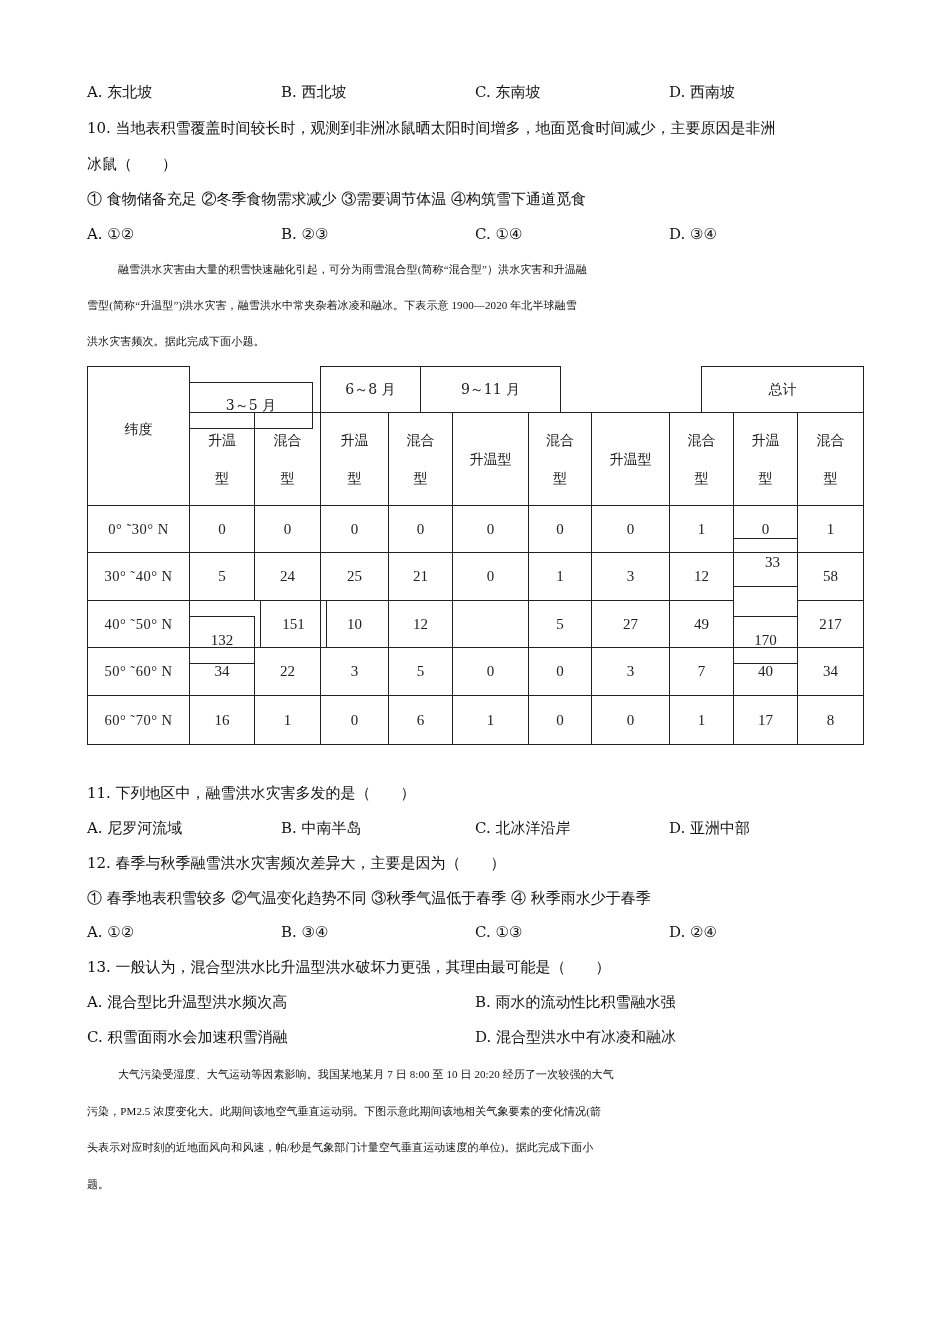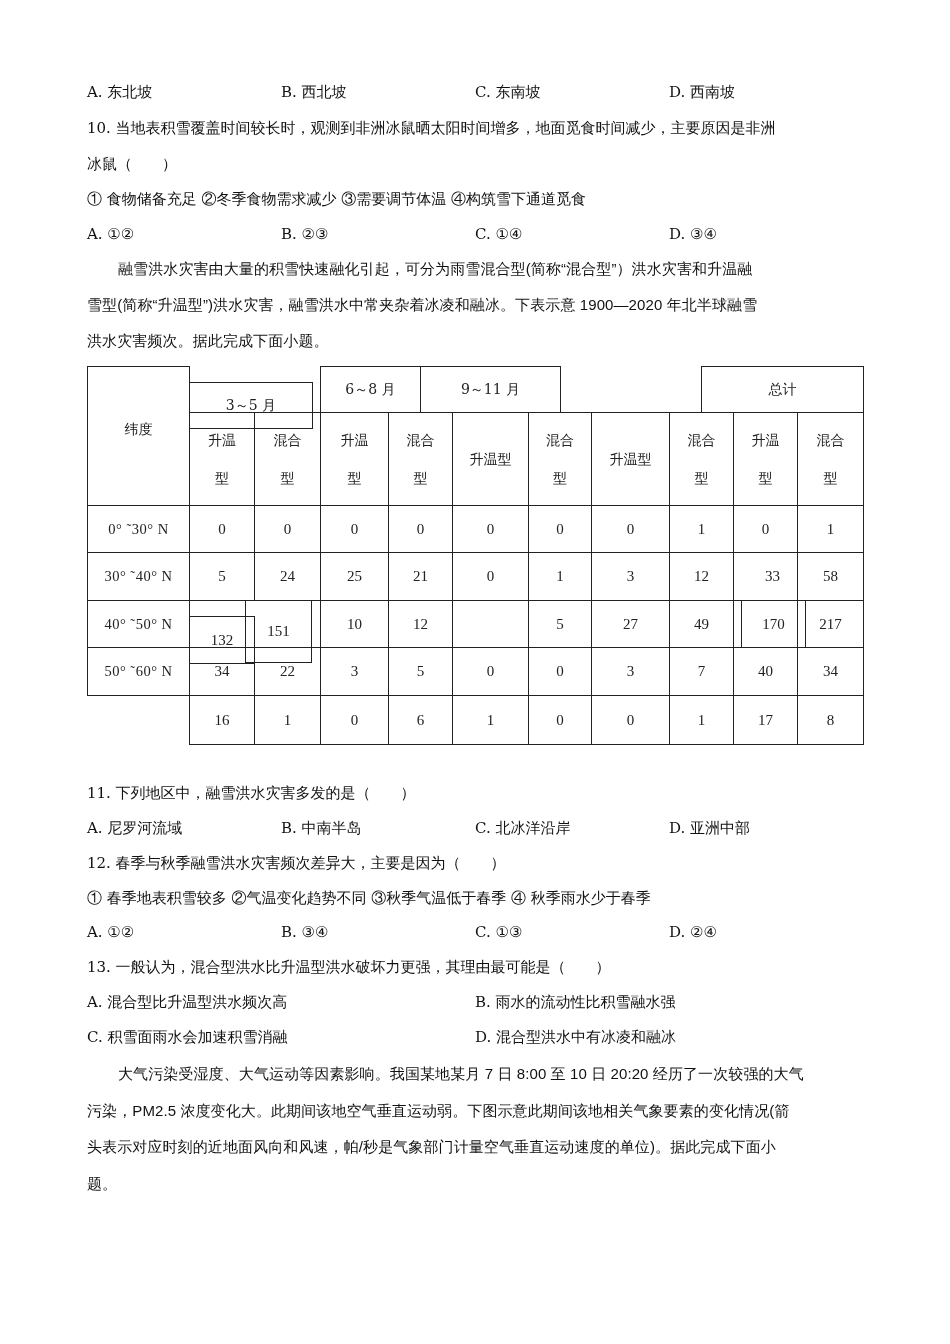--- a/index.html
+++ b/index.html
@@ -4,21 +4,21 @@
   <style>
     html, body { margin: 0; padding: 0; background: #ffffff; }
     body {
       width: 950px; height: 1344px; position: relative; overflow: hidden;
       font-family: "DejaVu Serif", "Liberation Serif", serif;
       color: #111;
       font-size: 15px;
     }
     .line { position: absolute; left: 87px; white-space: nowrap; line-height: 20px; }
     .opt { position: absolute; white-space: nowrap; line-height: 20px; }
-    .sans { font-family: Liberation Sans, sans-serif; font-size: 15px; letter-spacing: 0.1px; }
+    .sans { font-family: Liberation Serif, serif; font-size: 11px; letter-spacing: 0.1px; }
     .serif { font-family: "DejaVu Serif", "Liberation Serif", serif; font-size: 15px; }
 
     
     .tbl { position: absolute; left: 87px; top: 366px; width: 776px; height: 378px; }
     .cell {
       position: absolute; box-sizing: border-box;
       border: 1px solid #222;
       display: flex; align-items: center; justify-content: center;
       font-family: "DejaVu Serif", "Liberation Serif", serif;
       font-size: 14px; color: #222; text-align: center;
@@ -110,44 +110,45 @@
     <div class="cell num" style="left: 710px; top: 139px; width: 67px; height: 48px;">1</div>
     <div class="cell lat" style="left: 0px; top: 186px; width: 103px; height: 49px;">30° ˜40° N</div>
     <div class="cell num" style="left: 102px; top: 186px; width: 66px; height: 49px;">5</div>
     <div class="cell num" style="left: 167px; top: 186px; width: 67px; height: 49px;">24</div>
     <div class="cell num" style="left: 233px; top: 186px; width: 69px; height: 49px;">25</div>
     <div class="cell num" style="left: 301px; top: 186px; width: 65px; height: 49px;">21</div>
     <div class="cell num" style="left: 365px; top: 186px; width: 77px; height: 49px;">0</div>
     <div class="cell num" style="left: 441px; top: 186px; width: 64px; height: 49px;">1</div>
     <div class="cell num" style="left: 504px; top: 186px; width: 79px; height: 49px;">3</div>
     <div class="cell num" style="left: 582px; top: 186px; width: 65px; height: 49px;">12</div>
-    <div class="cell num" style="left: 646px; top: 186px; width: 65px; height: 49px; padding-left: 14px;">33</div>
+    <div class="cell num" style="left: 646px; top: 172px; width: 65px; height: 49px; padding-left: 14px;">33</div>
     <div class="cell num" style="left: 710px; top: 186px; width: 67px; height: 49px;">58</div>
     <div class="cell lat" style="left: 0px; top: 234px; width: 103px; height: 48px;">40° ˜50° N</div>
     <div class="cell num" style="left: 102px; top: 250px; width: 66px; height: 48px;">132</div>
-    <div class="cell num" style="left: 158px; top: 234px; width: 67px; height: 63px; text-align: center;">151</div>
+    <div class="cell num" style="left: 173px; top: 234px; width: 67px; height: 48px; text-align: center;">151</div>
     <div class="cell num" style="left: 233px; top: 234px; width: 69px; height: 48px;">10</div>
     <div class="cell num" style="left: 301px; top: 234px; width: 65px; height: 48px;">12</div>
     <div class="cell num" style="left: 365px; top: 234px; width: 77px; height: 48px;"></div>
     <div class="cell num" style="left: 441px; top: 234px; width: 64px; height: 48px;">5</div>
     <div class="cell num" style="left: 504px; top: 234px; width: 79px; height: 48px;">27</div>
     <div class="cell num" style="left: 582px; top: 234px; width: 65px; height: 48px;">49</div>
-    <div class="cell num" style="left: 646px; top: 234px; width: 65px; height: 48px; margin-left: 8px;">170</div>
+    <div class="cell num" style="left: 646px; top: 250px; width: 65px; height: 48px;">170</div>
     <div class="cell num" style="left: 710px; top: 234px; width: 67px; height: 48px;">217</div>
     <div class="cell lat" style="left: 0px; top: 281px; width: 103px; height: 49px;">50° ˜60° N</div>
     <div class="cell num" style="left: 102px; top: 281px; width: 66px; height: 49px;">34</div>
     <div class="cell num" style="left: 167px; top: 281px; width: 67px; height: 49px;">22</div>
     <div class="cell num" style="left: 233px; top: 281px; width: 69px; height: 49px;">3</div>
     <div class="cell num" style="left: 301px; top: 281px; width: 65px; height: 49px;">5</div>
     <div class="cell num" style="left: 365px; top: 281px; width: 77px; height: 49px;">0</div>
     <div class="cell num" style="left: 441px; top: 281px; width: 64px; height: 49px;">0</div>
     <div class="cell num" style="left: 504px; top: 281px; width: 79px; height: 49px;">3</div>
     <div class="cell num" style="left: 582px; top: 281px; width: 65px; height: 49px;">7</div>
     <div class="cell num" style="left: 646px; top: 281px; width: 65px; height: 49px;">40</div>
     <div class="cell num" style="left: 710px; top: 281px; width: 67px; height: 49px;">34</div>
+    <div class="cell lat" style="left: 0px; top: 329px; width: 103px; height: 50px;">60° ˜70° N</div>
     <div class="cell num" style="left: 102px; top: 329px; width: 66px; height: 50px;">16</div>
     <div class="cell num" style="left: 167px; top: 329px; width: 67px; height: 50px;">1</div>
     <div class="cell num" style="left: 233px; top: 329px; width: 69px; height: 50px;">0</div>
     <div class="cell num" style="left: 301px; top: 329px; width: 65px; height: 50px;">6</div>
     <div class="cell num" style="left: 365px; top: 329px; width: 77px; height: 50px;">1</div>
     <div class="cell num" style="left: 441px; top: 329px; width: 64px; height: 50px;">0</div>
     <div class="cell num" style="left: 504px; top: 329px; width: 79px; height: 50px;">0</div>
     <div class="cell num" style="left: 582px; top: 329px; width: 65px; height: 50px;">1</div>
     <div class="cell num" style="left: 646px; top: 329px; width: 65px; height: 50px;">17</div>
     <div class="cell num" style="left: 710px; top: 329px; width: 67px; height: 50px;">8</div>

